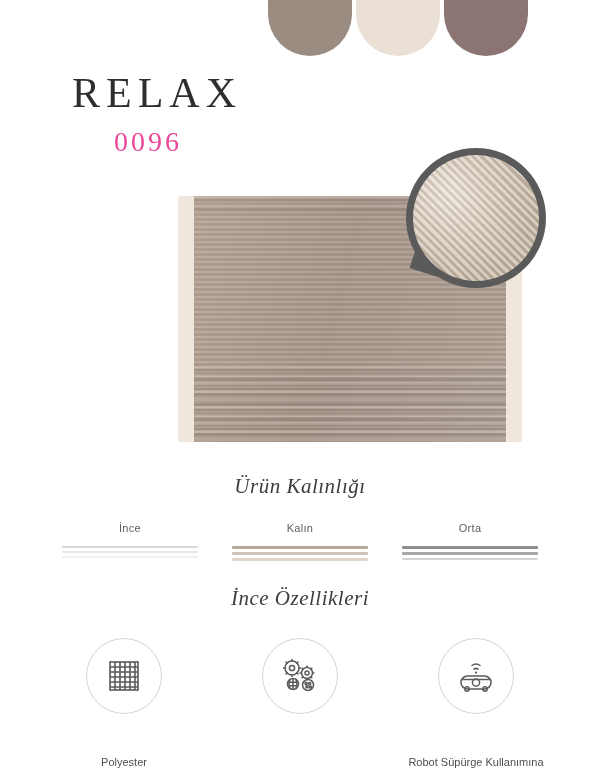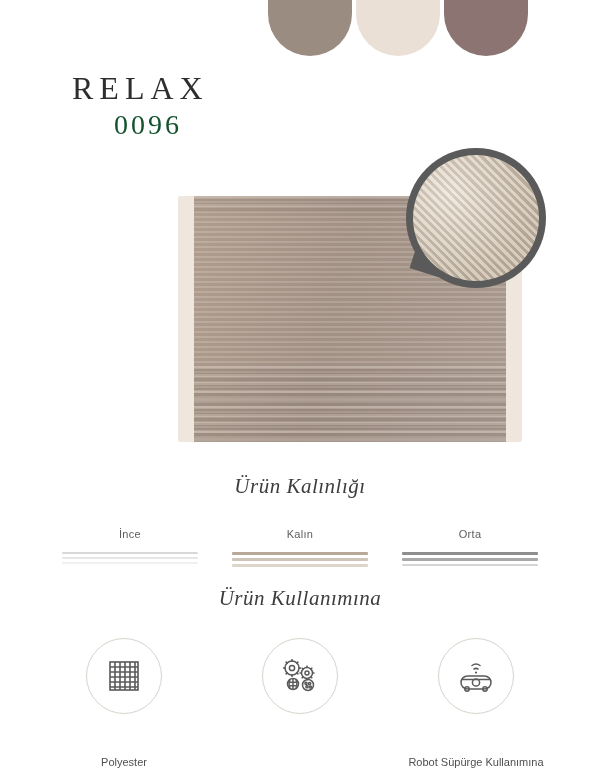--- a/index.html
+++ b/index.html
@@ -33,32 +33,32 @@
 
   
   .title-block {
     position: absolute;
     top: 72px;
     left: 72px;
     text-align: left;
   }
   .brand-title {
     font-family: "Liberation Serif", serif;
-    font-size: 32px;
+    font-size: 42px;
     letter-spacing: 6px;
     color: #2e2e2e;
     line-height: 1;
     font-weight: 400;
   }
   .brand-code {
     font-family: "Liberation Serif", serif;
     font-size: 28px;
     letter-spacing: 3px;
-    color: #14532d;
-    margin-top: 5px;
+    color: #ec4899;
+    margin-top: 12px;
     margin-left: 42px;
     font-weight: 400;
   }
 
   
   .rug-wrap {
     position: absolute;
     top: 196px;
     left: 178px;
     width: 344px;
@@ -171,21 +171,20 @@
   #features-heading  { top: 586px; }
 
   
   .thickness-row {
     position: absolute;
     top: 522px;
     left: 60px;
     right: 60px;
     display: flex;
     justify-content: space-between;
-    margin-top: 6px;
   }
   .thickness-item {
     width: 140px;
     text-align: center;
   }
   .thickness-label {
     font-size: 11px;
     color: #5d5d5d;
     margin-bottom: 12px;
     letter-spacing: 0.3px;
@@ -291,21 +290,21 @@
   <div class="thickness-item">
     <div class="thickness-label">Orta</div>
     <div class="bars medium">
       <div class="bar"></div>
       <div class="bar"></div>
       <div class="bar"></div>
     </div>
   </div>
 </div>
 
-<div class="section-heading" id="features-heading">Ürün Kullanımına</div>
+<div class="section-heading" id="features-heading">İnce Özellikleri</div>
 
 <div class="features-row">
 
   <div class="feature">
     <div class="feature-circle">
       <svg width="40" height="40" viewBox="0 0 40 40">
         <g fill="none" stroke="#5a5a5a" stroke-width="1.6">
           <rect x="6" y="6" width="28" height="28"></rect>
           <path d="M6 11h28M6 16h28M6 21h28M6 26h28M6 31h28"></path>
           <path d="M11 6v28M16 6v28M21 6v28M26 6v28M31 6v28"></path>

